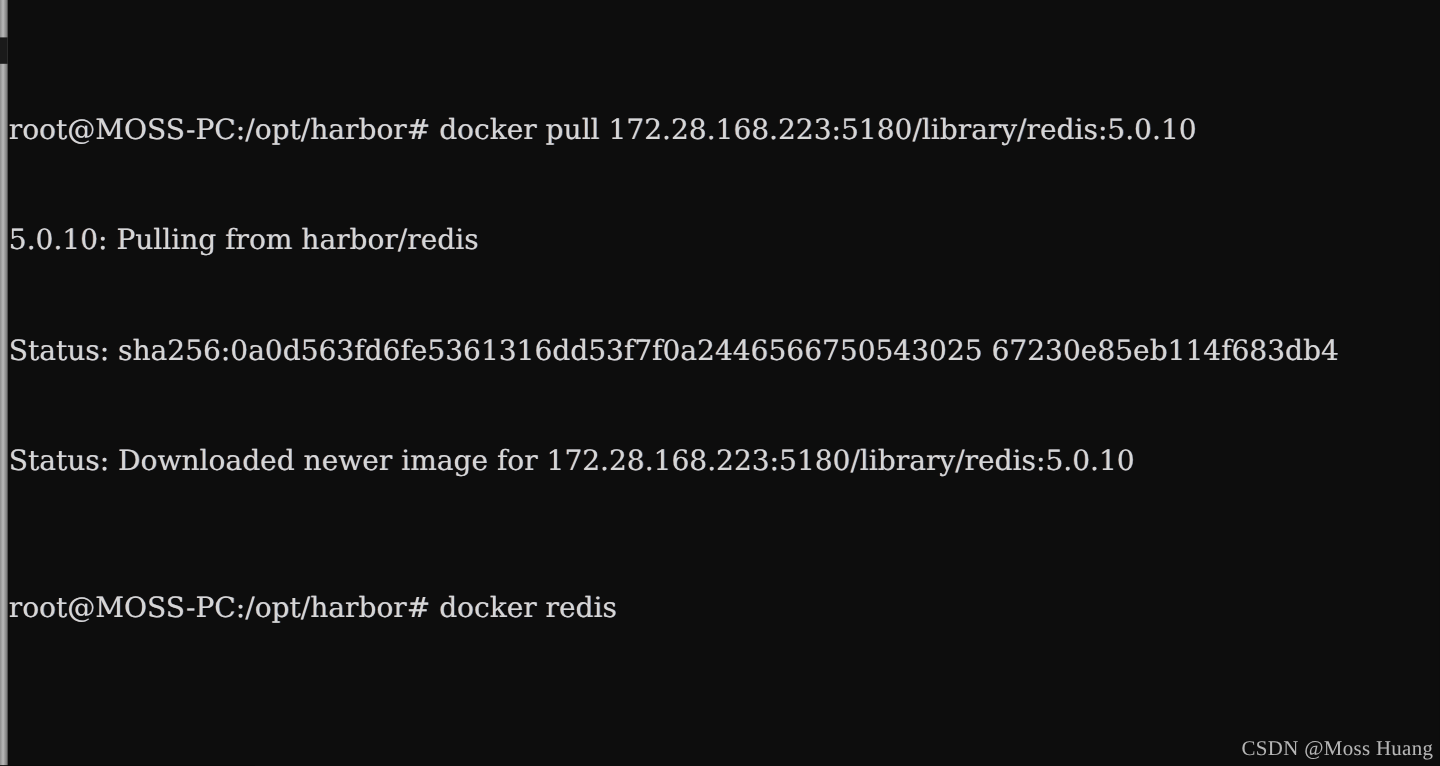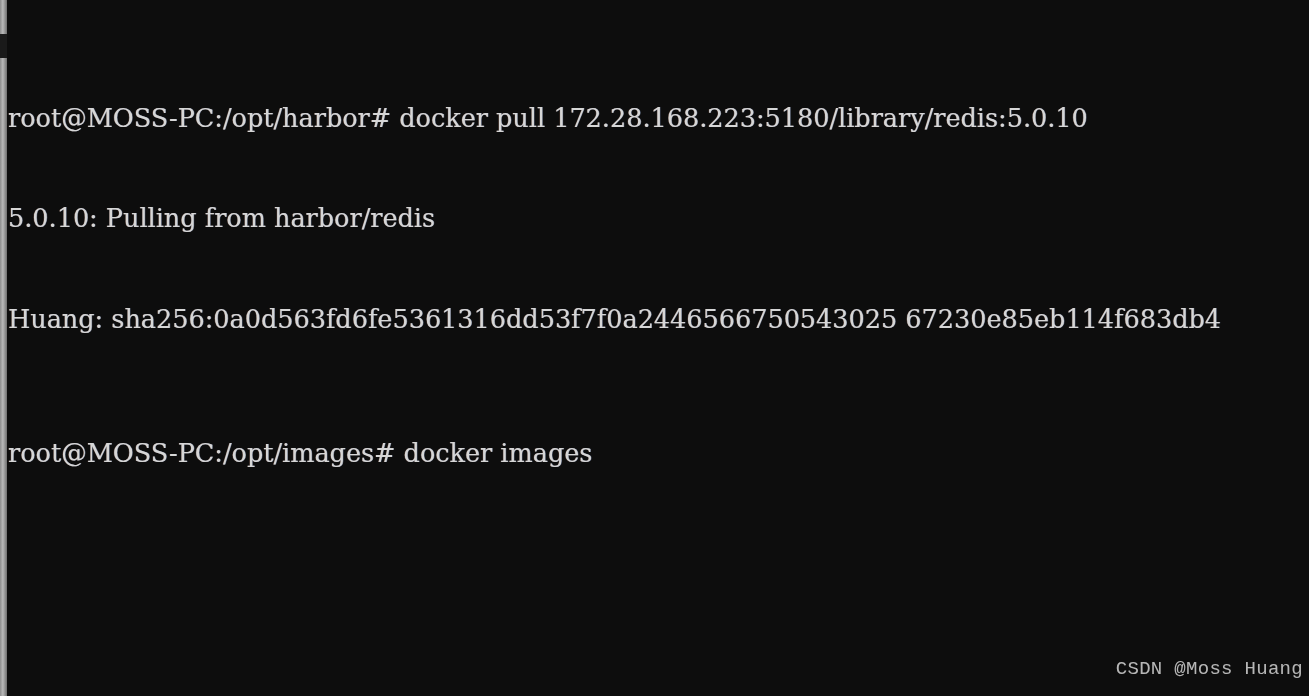--- a/index.html
+++ b/index.html
@@ -52,44 +52,45 @@
   .line {
     height: 33.5px;
     white-space: pre;
     text-shadow: 0.5px 0 0 rgba(150,170,210,.55), -0.5px 0 0 rgba(210,150,120,.35);
   }
 
   
   #watermark {
     position: absolute;
     right: 6px;
-    bottom: 16px;
-    font-family: Liberation Mono, monospace;
+    bottom: 4px;
+    font-family: Liberation Serif, serif;
     font-size: 19px;
     color: rgba(225,225,225,0.80);
     letter-spacing: 0.3px;
     pointer-events: none;
   }
 </style>
 </head>
 <body>
 
 <div id="terminal-window">
 
   <div id="scrollbar-track">
     <div id="scrollbar-thumb"></div>
   </div>
 
   <div id="screen">
 
     <div class="line">root@MOSS-PC:/opt/harbor# docker pull 172.28.168.223:5180/library/redis:5.0.10</div>
     <div class="line">5.0.10: Pulling from harbor/redis</div>
-    <div class="line">Huang: sha256:0a0d563fd6fe5361316dd53f7f0a2446566750543025 67230e85eb114f683db4</div>
+    <div class="line">Status: sha256:0a0d563fd6fe5361316dd53f7f0a2446566750543025 67230e85eb114f683db4</div>
+    <div class="line">Status: Downloaded newer image for 172.28.168.223:5180/library/redis:5.0.10</div>
 
-    <div class="line">root@MOSS-PC:/opt/images# docker images</div>
+    <div class="line">root@MOSS-PC:/opt/harbor# docker redis</div>
 
     
 
     
 
   </div>
 
   <div id="watermark">CSDN @Moss Huang</div>
 </div>
 

